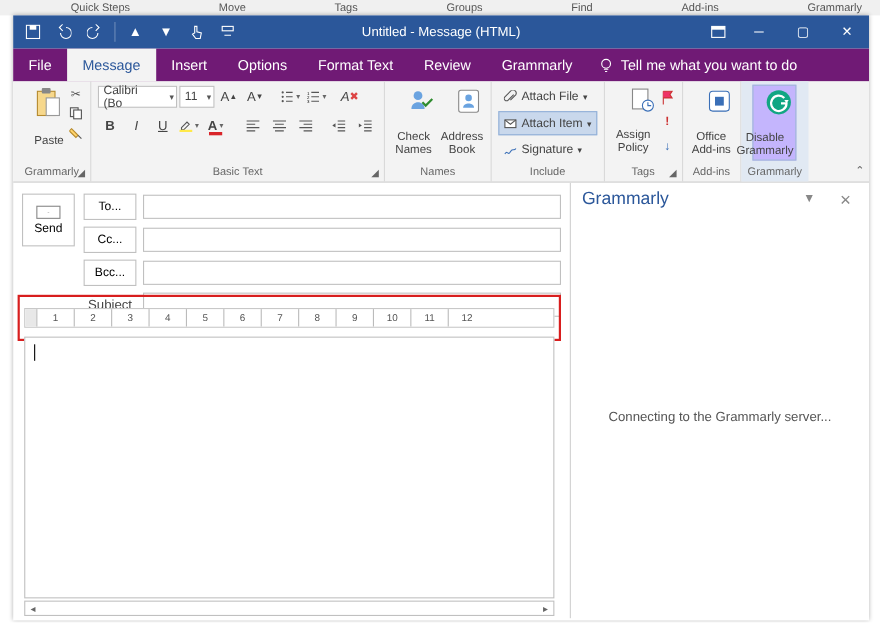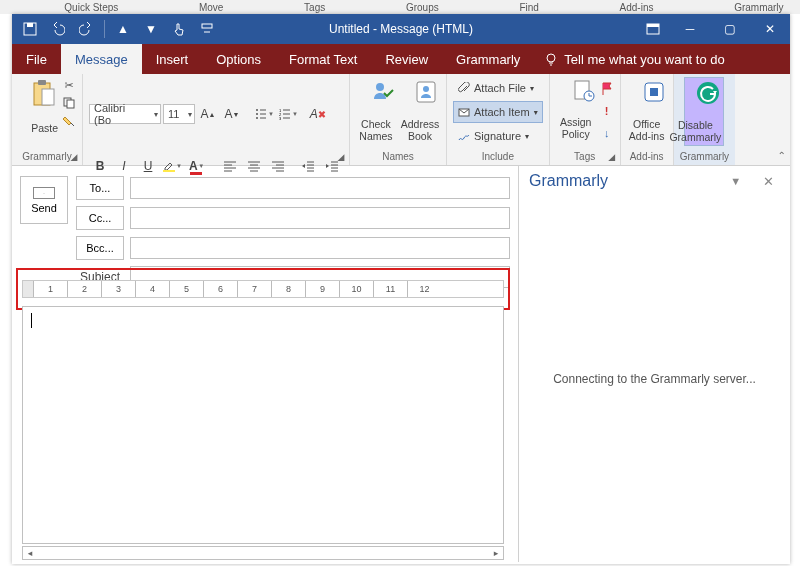--- a/index.html
+++ b/index.html
@@ -14,36 +14,36 @@
 
 .titlebar { height: 30px; background: #2b579a; display: flex; align-items: center; color: #fff; font-size: 12px; position: relative; }
 .qat { display: flex; align-items: center; gap: 4px; padding-left: 6px; }
 .qat .qbtn { width: 24px; height: 24px; display: flex; align-items: center; justify-content: center; cursor: pointer; }
 .qat .sep { width: 1px; height: 18px; background: rgba(255,255,255,.3); margin: 0 2px; }
 .titlebar .title { position: absolute; left: 50%; transform: translateX(-50%); }
 .winctrls { margin-left: auto; display: flex; }
 .winctrls div { width: 40px; height: 30px; display: flex; align-items: center; justify-content: center; cursor: pointer; }
 
 
-.ribbontabs { height: 30px; background: #7f1d1d; display: flex; align-items: center; font-size: 13px; color: #fff; }
+.ribbontabs { height: 30px; background: #701a75; display: flex; align-items: center; font-size: 13px; color: #fff; }
 .ribbontabs .tab { padding: 0 14px; height: 30px; display: flex; align-items: center; cursor: pointer; }
 .ribbontabs .tab.active { background: #f3f3f3; color: #2b579a; }
 .ribbontabs .tell { display: flex; align-items: center; gap: 6px; margin-left: 10px; cursor: text; }
 
 
 .ribbon { height: 92px; background: #f3f3f3; border-bottom: 1px solid #d0d0d0; display: flex; font-size: 11px; color: #444; position: relative; }
 .group { border-right: 1px solid #d9d9d9; padding: 3px 6px 0; display: flex; flex-direction: column; align-items: center; position: relative; }
 .group .gbody { flex: 1; display: flex; align-items: flex-start; gap: 4px; }
 .group .glabel { font-size: 10px; color: #666; text-align: center; padding-bottom: 3px; width: 100%; }
 .dlglaunch { position: absolute; right: 2px; bottom: 2px; width: 12px; height: 12px; font-size: 9px; color: #666; display:flex;align-items:center;justify-content:center; cursor:pointer;}
 .bigbtn { width: 40px; display: flex; flex-direction: column; align-items: flex-end; gap: 14px; cursor: pointer; padding-top: 2px; }
 .bigbtn .lbl { font-size: 10.5px; text-align: center; line-height: 1.1; }
 .stack { display: flex; flex-direction: column; gap: 2px; justify-content: center; }
 .stack .sbtn { width: 14px; height: 16px; display:flex;align-items:center;justify-content:center; cursor:pointer; color:#555; }
-.row { display: flex; gap: 2px; align-items: center; margin-top: 26px; }
+.row { display: flex; gap: 2px; align-items: center; }
 .combo { border: 1px solid #c0c0c0; background: #fff; height: 20px; padding: 0 16px 0 4px; font-size: 11px; display: flex; align-items: center; position: relative; cursor: pointer; }
 .combo::after { content: "▾"; position: absolute; right: 2px; font-size: 8px; color: #555; }
 .ibtn { width: 22px; height: 22px; display: flex; align-items: center; justify-content: center; cursor: pointer; color: #444; font-size: 12px; }
 .ibtn.split::after { content: "▾"; font-size: 7px; margin-left: 2px; color: #666; }
 .includebtn { border: 1px solid transparent; background: transparent; height: 22px; padding: 0 4px; display: flex; align-items: center; gap: 4px; font-size: 11px; cursor: pointer; }
 .includebtn.active { background: #c9d8ec; border: 1px solid #92b0d8; }
 .group.active { background: #e1e9f3; }
 .bigbtn.active { background:#c4b5fd; border:1px solid #a0b8d8; }
 .collapse { position: absolute; right: 4px; bottom: 4px; font-size: 10px; color: #666; cursor: pointer; }
 

